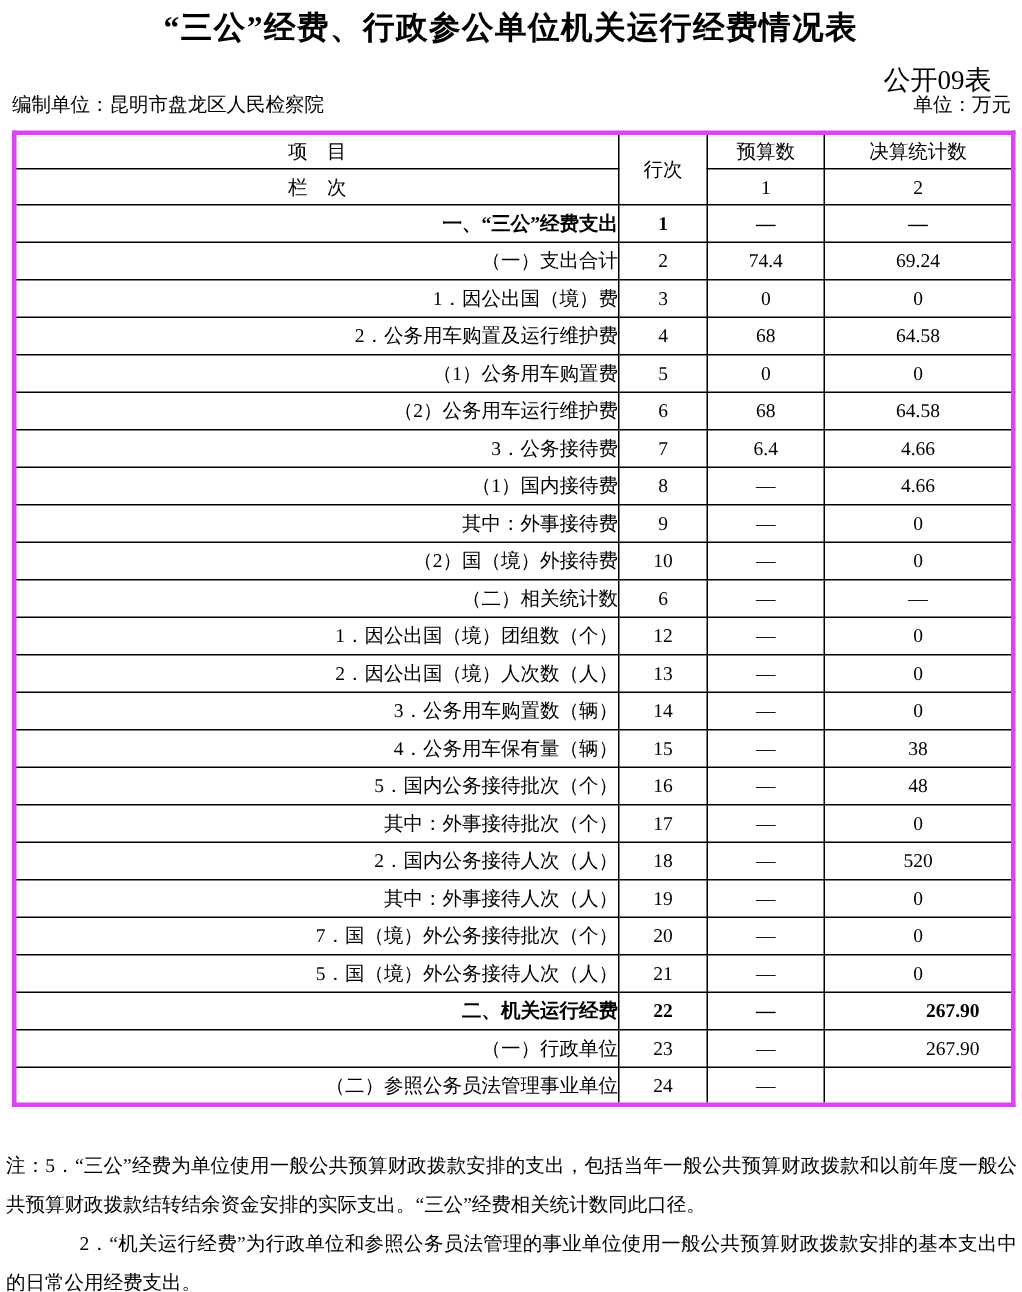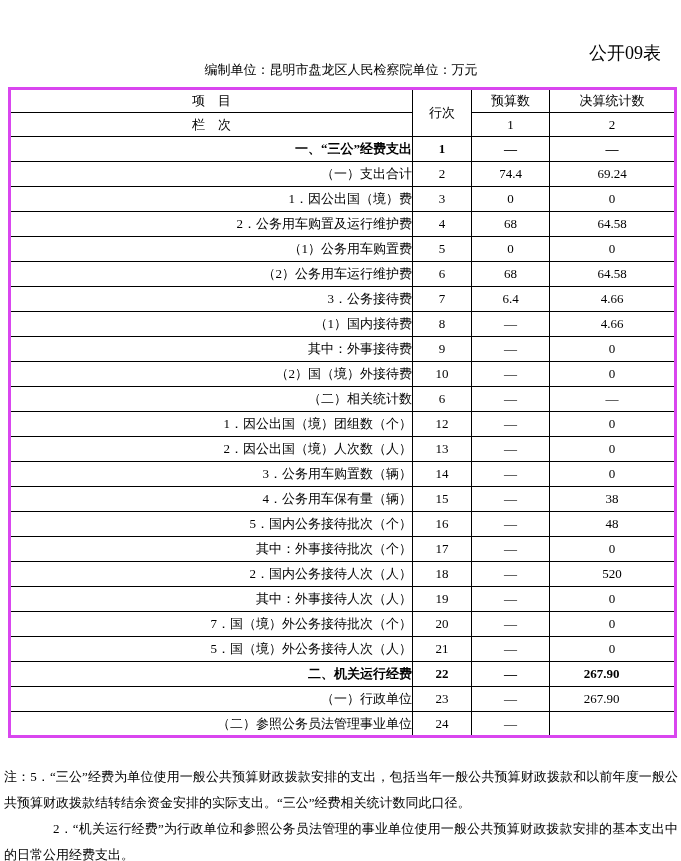--- a/index.html
+++ b/index.html
@@ -16,21 +16,21 @@
     text-align: center; font-size: 21px; font-weight: bold;
     letter-spacing: 1px;
   }
   .form-code {
     position: absolute; top: 41px; right: 20px;
     font-size: 18px;
     text-align: right;
   }
   .meta {
     position: absolute; top: 61px; left: 8px; width: 666px;
-    display: flex; justify-content: center;
+    display: flex; justify-content: space-between;
     font-size: 13px;
   }
 
   table.report {
     position: absolute; top: 87px; left: 8px;
     width: 666px; table-layout: fixed;
     border-collapse: collapse;
     border: 3px solid #d946ef;
   }
   table.report th, table.report td {
@@ -40,40 +40,41 @@
   }
   table.report thead th { height: 24px; text-align: center; }
   table.report tbody td { height: 25px; }
   .col-item  { width: 403px; }
   .col-line  { width: 59px; }
   .col-bud   { width: 78px; }
   .col-fin   { width: 126px; }
 
   td.item { text-align: right; }
   td.num  { text-align: center; }
-  td.num.right { padding-right: 21px; }
+  td.num.right { text-align: right; padding-right: 21px; }
   tr.bold td { font-weight: bold; }
   .indent-0 { padding-left: 4px; }
   .indent-1 { padding-left: 17px; margin-top: 31px; }
   .indent-2 { padding-left: 44px; }
   .indent-3 { padding-left: 52px; }
   .indent-4 { padding-left: 118px; }
 
   .notes {
     position: absolute; top: 764px; left: 4px; width: 674px;
     font-size: 13px; line-height: 26px; text-align: justify;
   }
   .notes p { margin: 0; }
   .notes p.note-indent { text-indent: 49px; }
 </style>
 </head>
 <body>
 
 <div class="page">
 
+  <div class="title">“三公”经费、行政参公单位机关运行经费情况表</div>
 
   <div class="form-code">公开09表</div>
 
   <div class="meta">
     <span>编制单位：昆明市盘龙区人民检察院</span>
     <span>单位：万元</span>
   </div>
 
   <table class="report">
     <colgroup>

